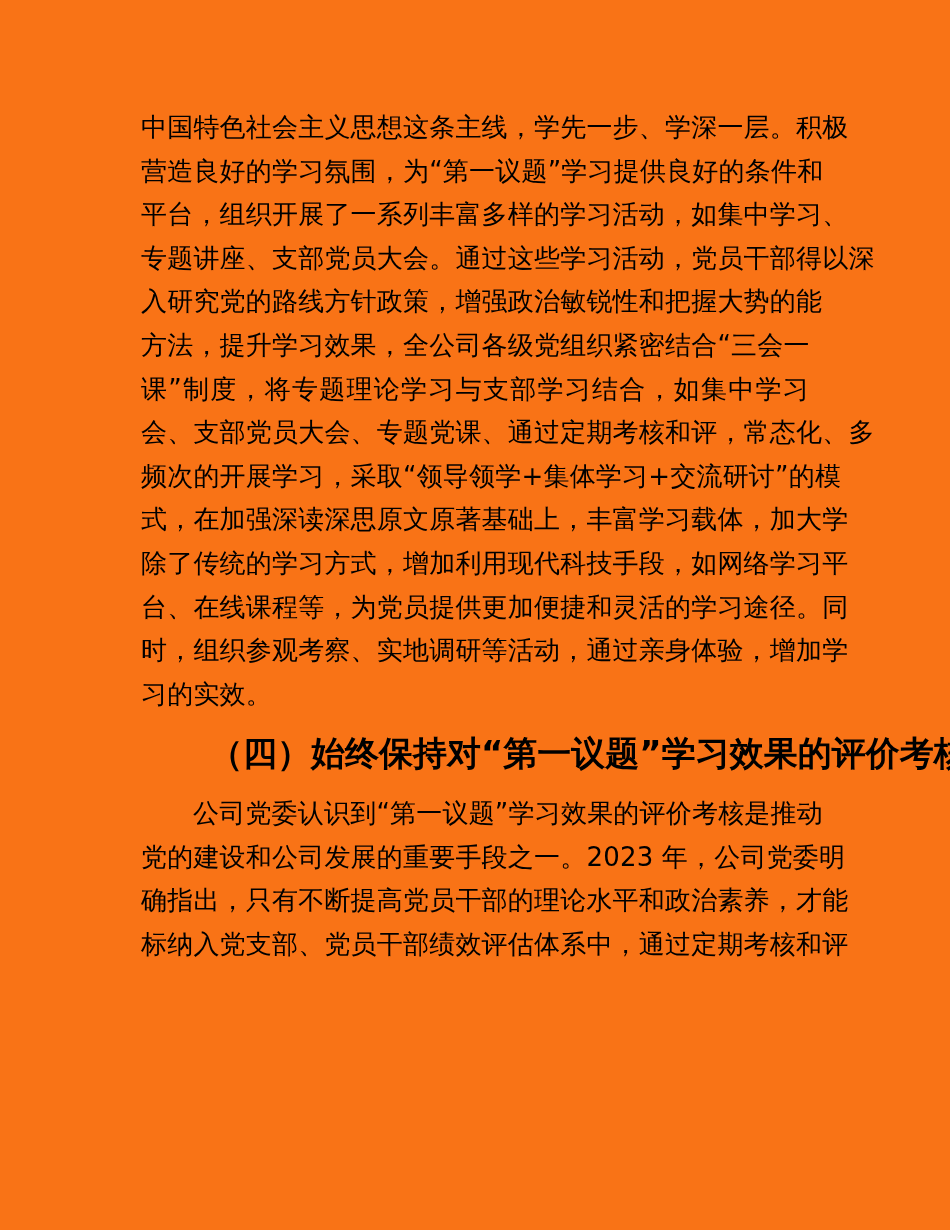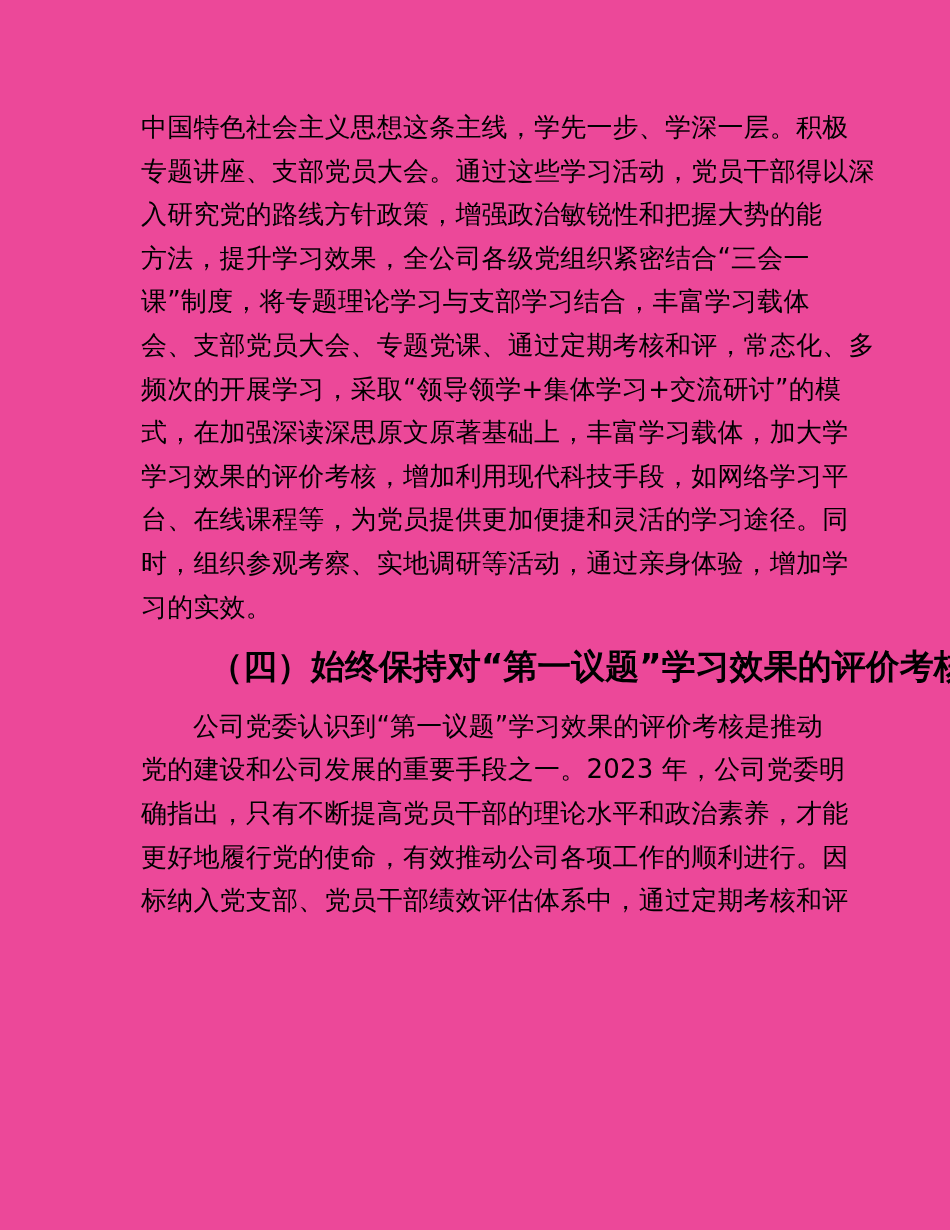--- a/index.html
+++ b/index.html
@@ -14,21 +14,21 @@
       overflow: hidden;
       font-family: "DejaVu Sans", "Liberation Sans", sans-serif;
       color: #000000;
     }
     .page {
       position: absolute;
       left: 0;
       top: 0;
       width: 950px;
       height: 1230px;
-      background: #ec4899;
+      background: #f97316;
     }
     .content {
       position: absolute;
       left: 141px;
       top: 106px;
       width: 668px;
     }
     .para {
       margin: 0;
       font-size: 26px;
@@ -59,37 +59,38 @@
     }
   </style>
 </head>
 <body>
 
 <div class="page">
   <div class="content">
 
     <div class="para">
       <span class="line">中国特色社会主义思想这条主线，学先一步、学深一层。积极</span>
+      <span class="line">营造良好的学习氛围，为“第一议题”学习提供良好的条件和</span>
+      <span class="line">平台，组织开展了一系列丰富多样的学习活动，如集中学习、</span>
       <span class="line">专题讲座、支部党员大会。通过这些学习活动，党员干部得以深</span>
       <span class="line">入研究党的路线方针政策，增强政治敏锐性和把握大势的能</span>
       <span class="line">方法，提升学习效果，全公司各级党组织紧密结合“三会一</span>
-      <span class="line">课”制度，将专题理论学习与支部学习结合，丰富学习载体</span>
+      <span class="line">课”制度，将专题理论学习与支部学习结合，如集中学习</span>
       <span class="line">会、支部党员大会、专题党课、通过定期考核和评，常态化、多</span>
       <span class="line">频次的开展学习，采取“领导领学+集体学习+交流研讨”的模</span>
       <span class="line">式，在加强深读深思原文原著基础上，丰富学习载体，加大学</span>
-      <span class="line">学习效果的评价考核，增加利用现代科技手段，如网络学习平</span>
+      <span class="line">除了传统的学习方式，增加利用现代科技手段，如网络学习平</span>
       <span class="line">台、在线课程等，为党员提供更加便捷和灵活的学习途径。同</span>
       <span class="line">时，组织参观考察、实地调研等活动，通过亲身体验，增加学</span>
       <span class="line last">习的实效。</span>
     </div>
 
     <h2 class="heading">（四）始终保持对“第一议题”学习效果的评价考核</h2>
 
     <div class="para indent">
       <span class="line first">公司党委认识到“第一议题”学习效果的评价考核是推动</span>
       <span class="line">党的建设和公司发展的重要手段之一。2023 年，公司党委明</span>
       <span class="line">确指出，只有不断提高党员干部的理论水平和政治素养，才能</span>
-      <span class="line">更好地履行党的使命，有效推动公司各项工作的顺利进行。因</span>
       <span class="line">标纳入党支部、党员干部绩效评估体系中，通过定期考核和评</span>
     </div>
 
   </div>
 </div>
 
 </body></html>

